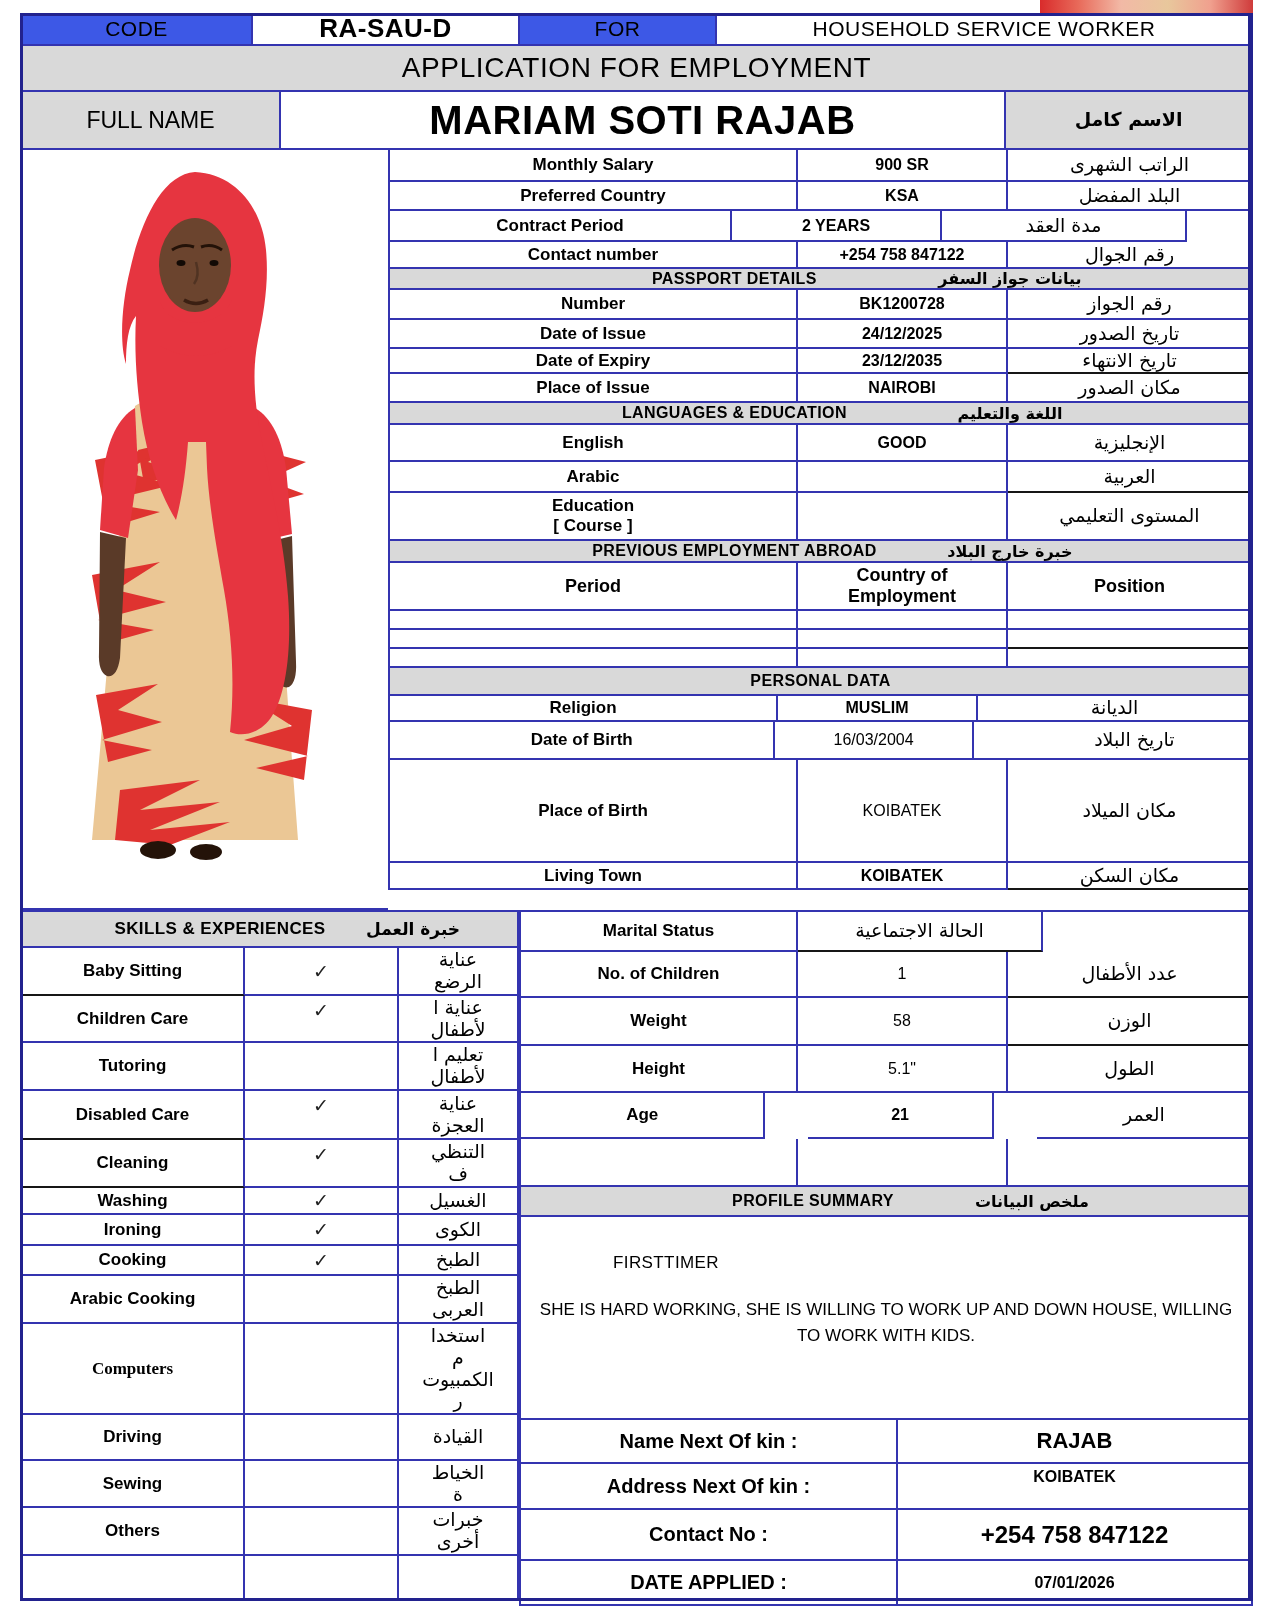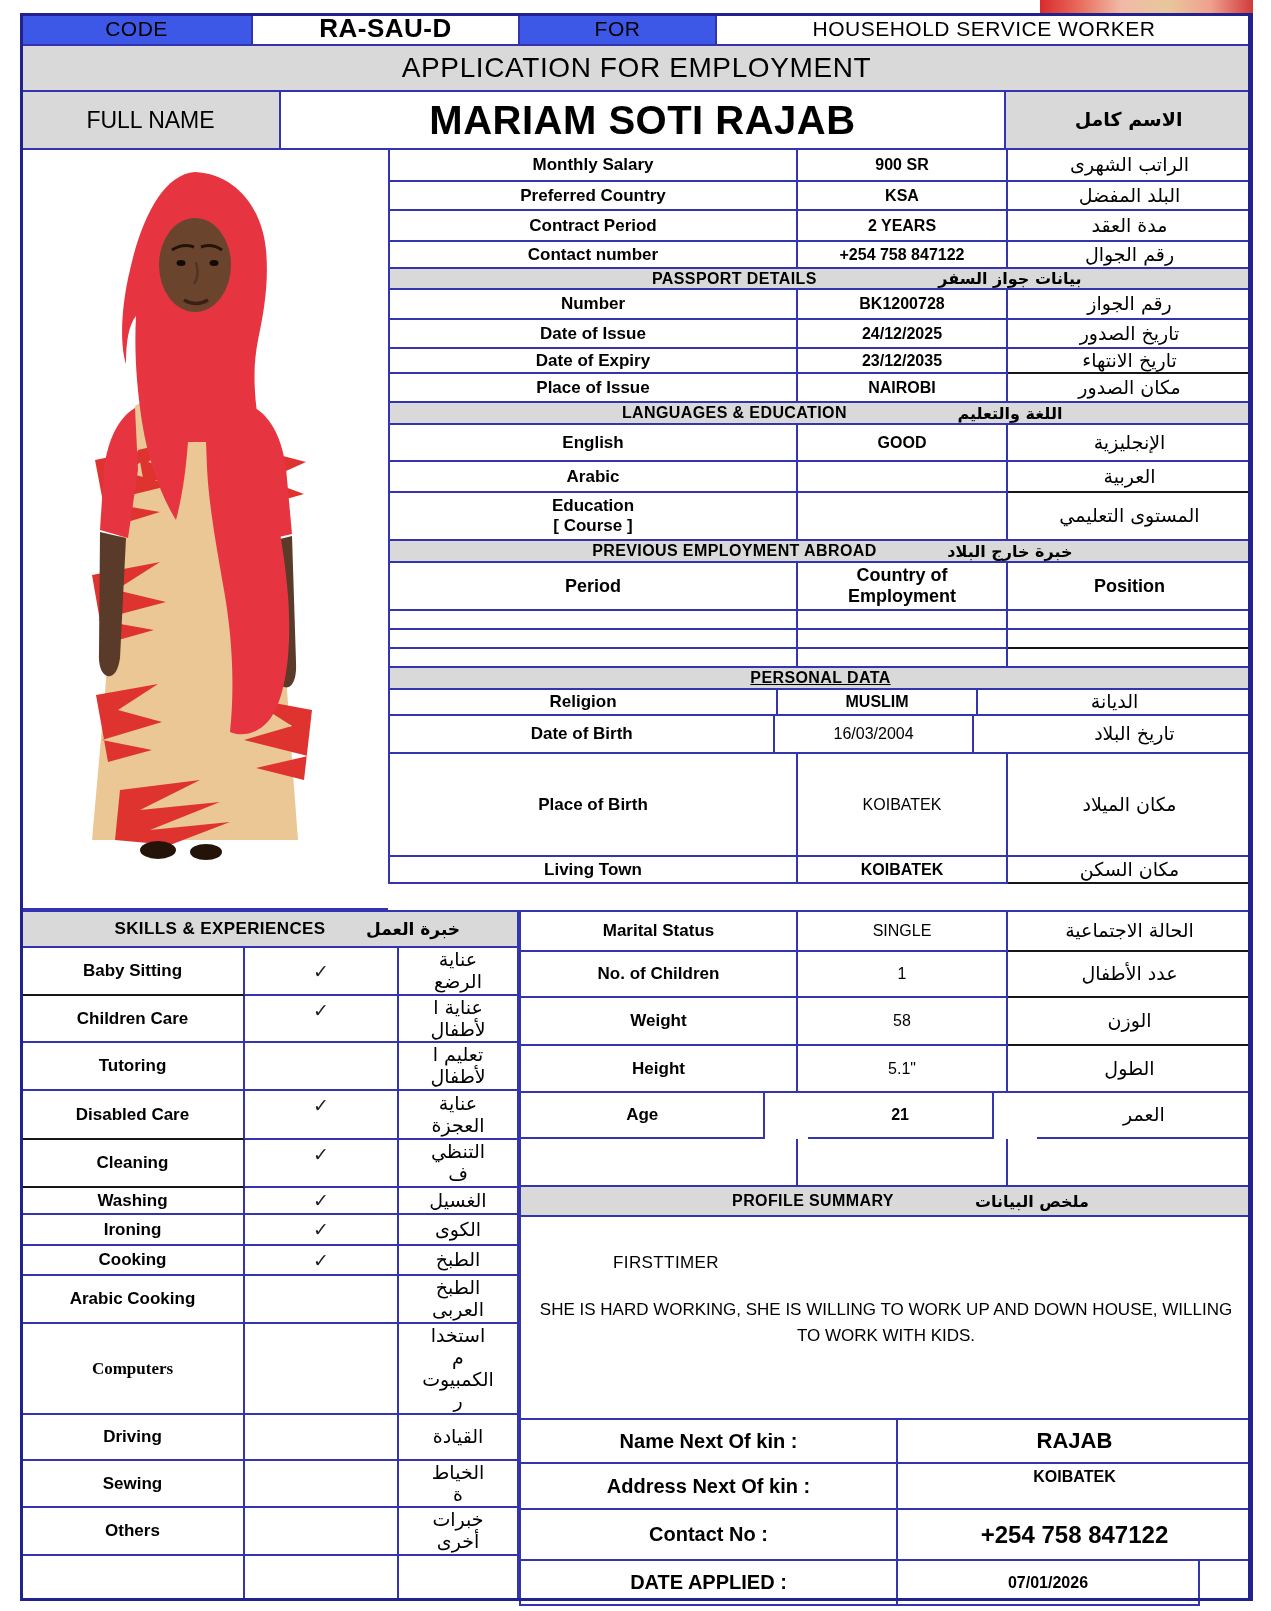--- a/index.html
+++ b/index.html
@@ -119,21 +119,21 @@
       <div class="c first lab" style="width:410px;">Monthly Salary</div>
       <div class="c val" style="width:210px;">900 SR</div>
       <div class="c arc" style="width:245px;">الراتب الشهرى</div>
     </div>
     <div class="r" style="height:29px;">
       <div class="c first lab" style="width:410px;">Preferred Country</div>
       <div class="c val" style="width:210px;">KSA</div>
       <div class="c arc" style="width:245px;">البلد المفضل</div>
     </div>
     <div class="r" style="height:31px;">
-      <div class="c first lab" style="width:410px;">Contract Period</div>
+      <div class="c first lab" style="width:344px;">Contract Period</div>
       <div class="c val" style="width:210px;">2 YEARS</div>
       <div class="c arc" style="width:245px;">مدة العقد</div>
     </div>
     <div class="r" style="height:27px;">
       <div class="c first lab" style="width:410px;">Contact number</div>
       <div class="c val" style="width:210px;">+254 758 847122</div>
       <div class="c arc" style="width:245px;">رقم الجوال</div>
     </div>
 
     <div class="band" style="height:21px;">
@@ -204,21 +204,21 @@
       <div class="c first" style="width:410px;"></div>
       <div class="c" style="width:210px;"></div>
       <div class="c bb" style="width:245px;"></div>
     </div>
     <div class="r" style="height:19px;">
       <div class="c first" style="width:410px;"></div>
       <div class="c" style="width:210px;"></div>
       <div class="c" style="width:245px;"></div>
     </div>
 
-    <div class="band" style="height:22px;text-decoration:underline;">
+    <div class="band" style="height:28px;">
       <span class="en" style="width:100%;">PERSONAL DATA</span>
     </div>
 
     <div class="r" style="height:26px;">
       <div class="c first lab" style="width:410px;">Religion</div>
       <div class="c val" style="width:210px;">MUSLIM</div>
       <div class="c arc" style="width:289px;">الديانة</div>
     </div>
     <div class="r" style="height:38px;">
       <div class="c first lab" style="width:410px;">Date of Birth</div>
@@ -323,21 +323,20 @@
       <div class="c first" style="width:225px;"></div>
       <div class="c" style="width:154px;"></div>
       <div class="c" style="width:120px;"></div>
     </div>
   </div>
 
   <div class="abs" style="left:519px;top:910px;width:734px;">
 
     <div class="r" style="height:40px;border-top:2px solid var(--bc);">
       <div class="c first lab" style="width:279px;">Marital Status</div>
-      <div class="c val" style="width:210px;font-weight:500;">SINGLE</div>
       <div class="c arc bb" style="width:245px;">الحالة الاجتماعية</div>
     </div>
     <div class="r" style="height:46px;">
       <div class="c first lab" style="width:279px;">No. of Children</div>
       <div class="c val" style="width:210px;font-weight:500;">1</div>
       <div class="c arc bb" style="width:245px;">عدد الأطفال</div>
     </div>
     <div class="r" style="height:48px;">
       <div class="c first lab" style="width:279px;">Weight</div>
       <div class="c val" style="width:210px;font-weight:500;">58</div>
@@ -376,17 +375,17 @@
     <div class="r" style="height:46px;">
       <div class="c first kin-lab" style="width:379px;">Address Next Of kin :</div>
       <div class="c kv-small" style="width:355px;">KOIBATEK</div>
     </div>
     <div class="r" style="height:51px;">
       <div class="c first kin-lab" style="width:379px;">Contact No :</div>
       <div class="c kv-phone" style="width:355px;">+254 758 847122</div>
     </div>
     <div class="r" style="height:45px;">
       <div class="c first kin-lab" style="width:379px;">DATE APPLIED :</div>
-      <div class="c kv-date" style="width:302px;">07/01/2026</div>
+      <div class="c kv-date" style="width:355px;">07/01/2026</div>
     </div>
   </div>
 
 </div>
 
 </body></html>

